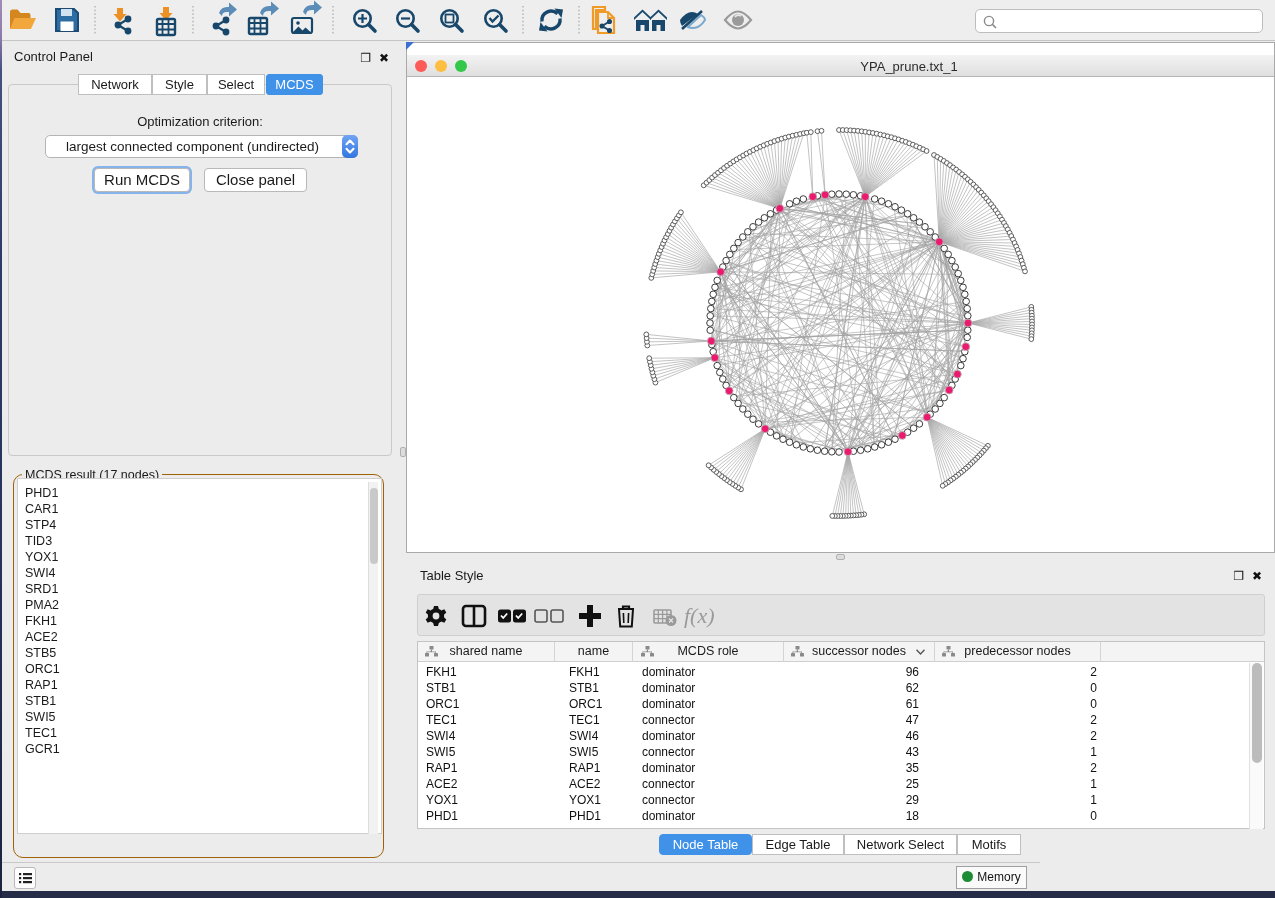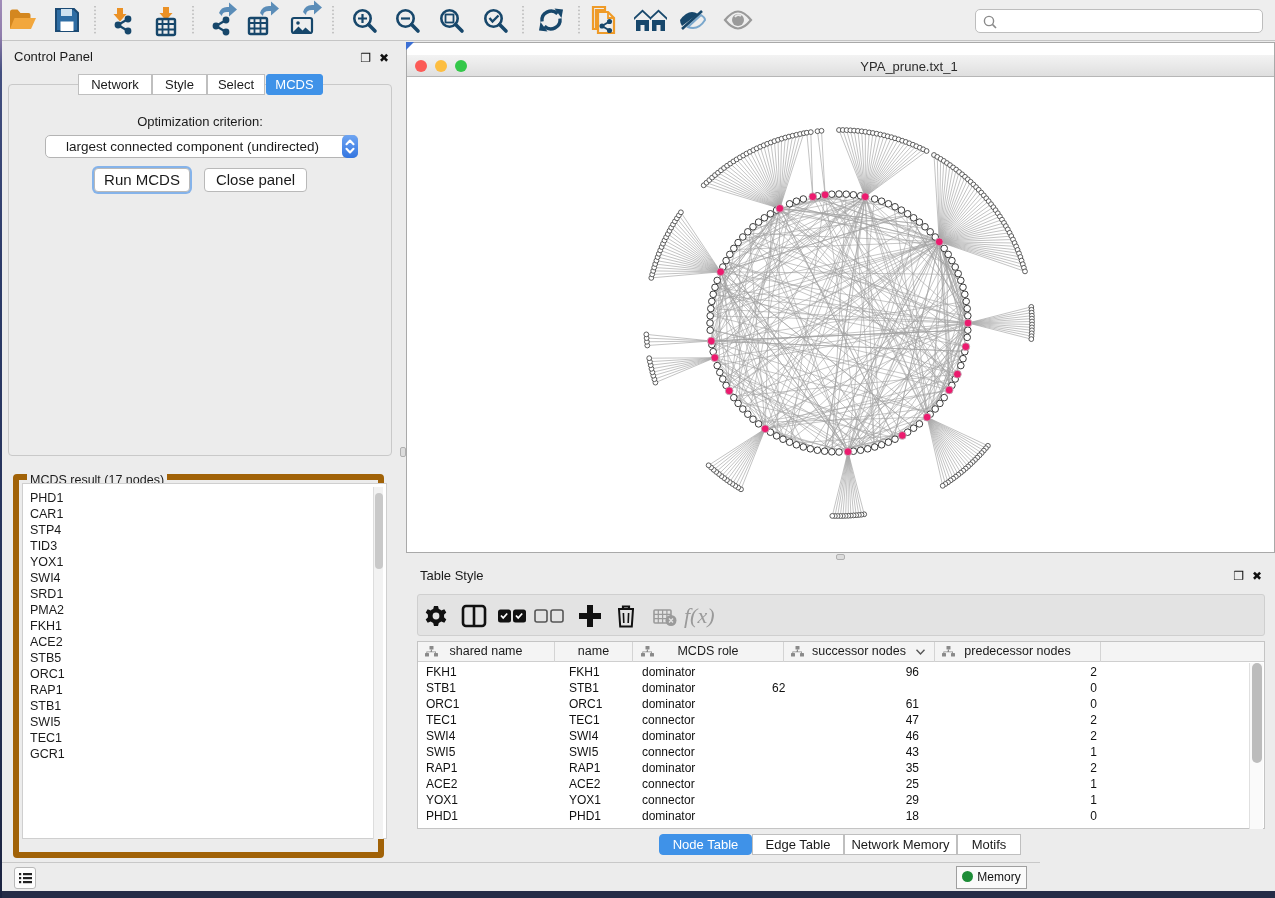--- a/index.html
+++ b/index.html
@@ -17,21 +17,21 @@
 .tab { position:absolute; top:32px; height:21px; font-size:13px; color:#1a1a1a; background:#fff; border:1px solid #bfbfbf; text-align:center; line-height:20px; }
 .tab.sel { background:#3f92e8; color:#fff; border:1px solid #3f92e8; border-radius:3px; }
 #tabpane { position:absolute; left:8px; top:42px; width:384px; height:372px; border:1px solid #c9c9c9; border-radius:4px; background:#ececec; }
 #optlabel { position:absolute; left:0; top:72px; width:400px; text-align:center; font-size:13px; color:#1a1a1a; }
 #combo { position:absolute; left:45px; top:93px; width:313px; height:23px; background:#fff; border:1px solid #b4b4b4; border-radius:5px; font-size:13.5px; color:#1a1a1a; line-height:21px; text-align:center; padding-right:18px; }
 #combo .spin { position:absolute; right:-1px; top:-1px; width:16px; height:23px; background:linear-gradient(#6fa5f2,#3375e0); border-radius:5px; }
 .btn { position:absolute; top:126px; height:24px; background:#fff; border:1px solid #b9b9b9; border-radius:4px; font-size:15px; color:#1a1a1a; text-align:center; line-height:22px; }
 #runbtn { left:94px; width:96px; box-shadow:0 0 0 2px #85b3ea; }
 #closebtn { left:204px; width:103px; }
 
-#mcdsfs { position:absolute; left:13px; top:432px; width:371px; height:384px; border:6px solid #a16207; border-radius:4px; }
+#mcdsfs { position:absolute; left:13px; top:432px; width:371px; height:384px; border:1px solid #a16207; border-radius:10px; }
 #mcdsfs .lbl { position:absolute; left:8px; top:-7px; background:#ececec; padding:0 3px; font-size:12.5px; color:#1a1a1a; }
 #mcdslist { position:absolute; left:3px; top:3px; width:365px; height:356px; background:#fff; border:1px solid #cfcfcf; font-size:12.5px; color:#1a1a1a; line-height:16px; padding:6px 0 0 7px; }
 #mcdssb { position:absolute; right:3px; top:3px; width:10px; height:352px; background:#f2f2f2; border-left:1px solid #ddd; }
 #mcdssb .th { position:absolute; left:1px; top:6px; width:8px; height:76px; background:#c9c9c9; border-radius:4px; }
 
 #netwin { position:absolute; left:406px; top:42px; width:869px; height:511px; background:#fff; border:1px solid #a9a9a9; }
 #nettitle { position:absolute; left:0; top:0; width:100%; height:22px; background:linear-gradient(#f3f3f3,#dfdfdf); border-bottom:1px solid #b6b6b6;margin-top:12px; }
 #nettitle .t { position:absolute; left:135px; width:734px; text-align:center; top:4px; font-size:13px; color:#2b2b2b; }
 .tl { position:absolute; top:5px; width:12px; height:12px; border-radius:50%; }
 #netsvg { position:absolute; left:0; top:23px; }
@@ -1102,21 +1102,21 @@
           <span class="cell" style="left:8px;">FKH1</span>
           <span class="cell" style="left:151px;">FKH1</span>
           <span class="cell" style="left:224px;">dominator</span>
           <span class="cell" style="left:366px;width:135px;text-align:right;">96</span>
           <span class="cell" style="left:517px;width:162px;text-align:right;">2</span>
         </div>
         <div class="trow" style="left:0;top:38px;width:846px;">
           <span class="cell" style="left:8px;">STB1</span>
           <span class="cell" style="left:151px;">STB1</span>
           <span class="cell" style="left:224px;">dominator</span>
-          <span class="cell" style="left:354px;width:135px;text-align:left;">62</span>
+          <span class="cell" style="left:366px;width:135px;text-align:right;">62</span>
           <span class="cell" style="left:517px;width:162px;text-align:right;">0</span>
         </div>
         <div class="trow" style="left:0;top:54px;width:846px;">
           <span class="cell" style="left:8px;">ORC1</span>
           <span class="cell" style="left:151px;">ORC1</span>
           <span class="cell" style="left:224px;">dominator</span>
           <span class="cell" style="left:366px;width:135px;text-align:right;">61</span>
           <span class="cell" style="left:517px;width:162px;text-align:right;">0</span>
         </div>
         <div class="trow" style="left:0;top:70px;width:846px;">
@@ -1168,21 +1168,21 @@
           <span class="cell" style="left:366px;width:135px;text-align:right;">18</span>
           <span class="cell" style="left:517px;width:162px;text-align:right;">0</span>
         </div>
       </div>
     <div id="tsb">
         <div class="th"></div>
       </div>
   </div>
   <div class="btab sel" style="left:253px; width:93px;">Node Table</div>
   <div class="btab" style="left:346px; width:92px;">Edge Table</div>
-  <div class="btab" style="left:438px; width:113px;">Network Memory</div>
+  <div class="btab" style="left:438px; width:113px;">Network Select</div>
   <div class="btab" style="left:551px; width:64px;">Motifs</div>
 </div>
 <div id="hgrip" style="position:absolute;left:836px;top:554px;width:9px;height:6px;background:#dcdcdc;border:1px solid #b0b0b0;border-radius:2px;"></div>
 <div id="vgrip" style="position:absolute;left:400px;top:447px;width:6px;height:10px;background:#dcdcdc;border:1px solid #b0b0b0;border-radius:2px;"></div>
 <div id="status">
   <div id="listbtn">
       <svg width="20" height="20" viewBox="0 0 20 20" style="position:absolute;left:0px;top:0px;">
         <g fill="#222">
           <rect x="4" y="5" width="2.2" height="2.2"></rect>
           <rect x="8" y="5" width="9" height="2.2"></rect>

